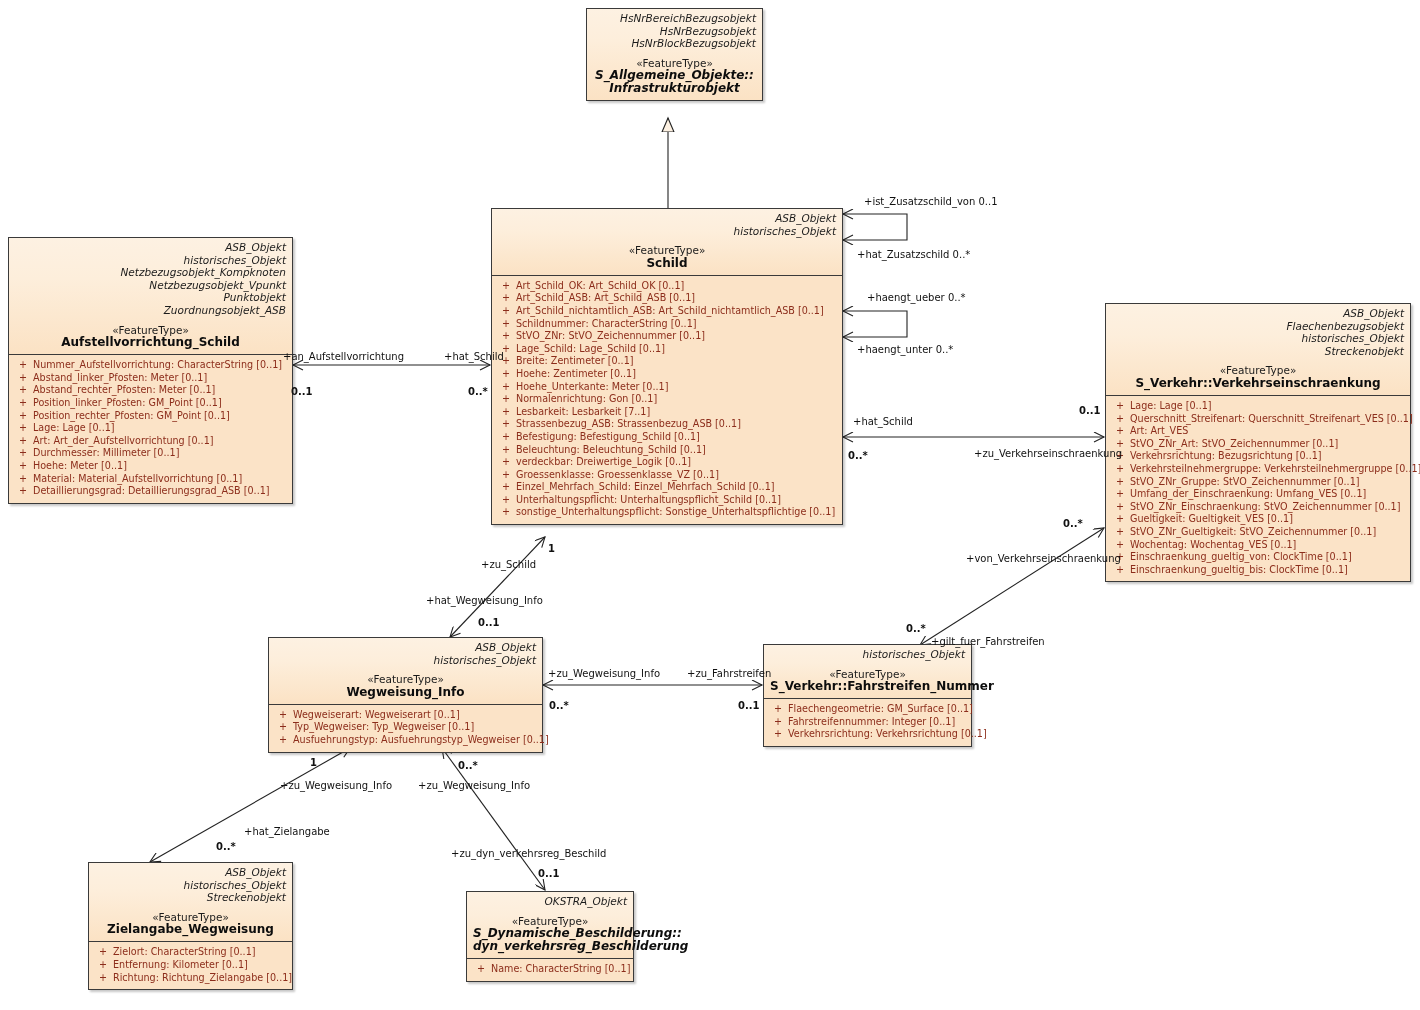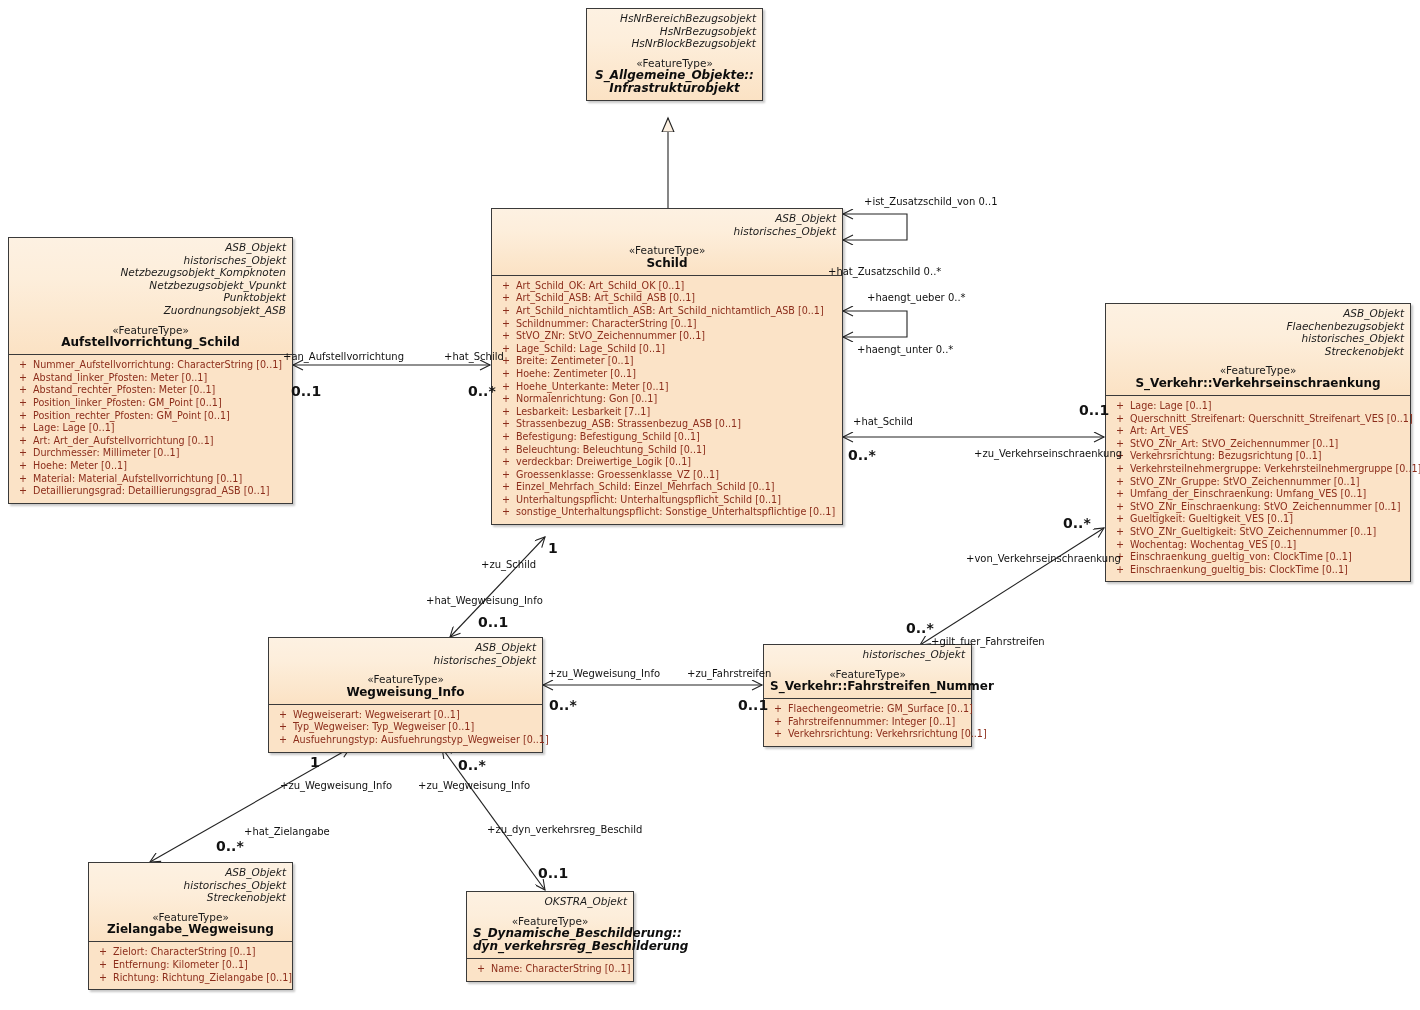--- a/index.html
+++ b/index.html
@@ -74,21 +74,21 @@
   
   .lbl{
     position:absolute;
     font-size:10px;
     color:#111;
     white-space:nowrap;
     line-height:11px;
   }
   .mult{
     position:absolute;
-    font-size:14px;
+    font-size:10px;
     color:#111;
     white-space:nowrap;
     font-weight:bold;
     line-height:11px;
   }
   svg.wires{
     position:absolute;
     left:0;top:0;
     width:1420px;height:1010px;
     overflow:visible;
@@ -474,21 +474,21 @@
     </div>
     <div class="uml-attrs">
       <div class="attr">
           <span class="vis">+</span>
           <span>Name: CharacterString [0..1]</span>
         </div>
     </div>
   </div>
 
   <div class="lbl" style="left:864px;top:196px;">+ist_Zusatzschild_von 0..1</div>
-  <div class="lbl" style="left:828px;top:249px;margin-top:17px;">+hat_Zusatzschild 0..*</div>
+  <div class="lbl" style="left:857px;top:249px;">+hat_Zusatzschild 0..*</div>
   <div class="lbl" style="left:867px;top:292px;">+haengt_ueber 0..*</div>
   <div class="lbl" style="left:857px;top:344px;">+haengt_unter 0..*</div>
 
   <div class="lbl" style="left:283px;top:351px;">+an_Aufstellvorrichtung</div>
   <div class="lbl" style="left:444px;top:351px;">+hat_Schild</div>
   <div class="mult" style="left:291px;top:386px;">0..1</div>
   <div class="mult" style="left:468px;top:386px;">0..*</div>
 
   <div class="lbl" style="left:853px;top:416px;">+hat_Schild</div>
   <div class="lbl" style="left:974px;top:448px;">+zu_Verkehrseinschraenkung</div>
@@ -511,16 +511,16 @@
   <div class="mult" style="left:738px;top:700px;">0..1</div>
 
   <div class="mult" style="left:310px;top:757px;">1</div>
   <div class="lbl" style="left:280px;top:780px;">+zu_Wegweisung_Info</div>
   <div class="mult" style="left:458px;top:760px;">0..*</div>
   <div class="lbl" style="left:418px;top:780px;">+zu_Wegweisung_Info</div>
 
   <div class="lbl" style="left:244px;top:826px;">+hat_Zielangabe</div>
   <div class="mult" style="left:216px;top:841px;">0..*</div>
 
-  <div class="lbl" style="left:451px;top:824px;margin-left:36px;">+zu_dyn_verkehrsreg_Beschild</div>
+  <div class="lbl" style="left:451px;top:848px;">+zu_dyn_verkehrsreg_Beschild</div>
   <div class="mult" style="left:538px;top:868px;">0..1</div>
 
 </div>
 
 </body></html>

